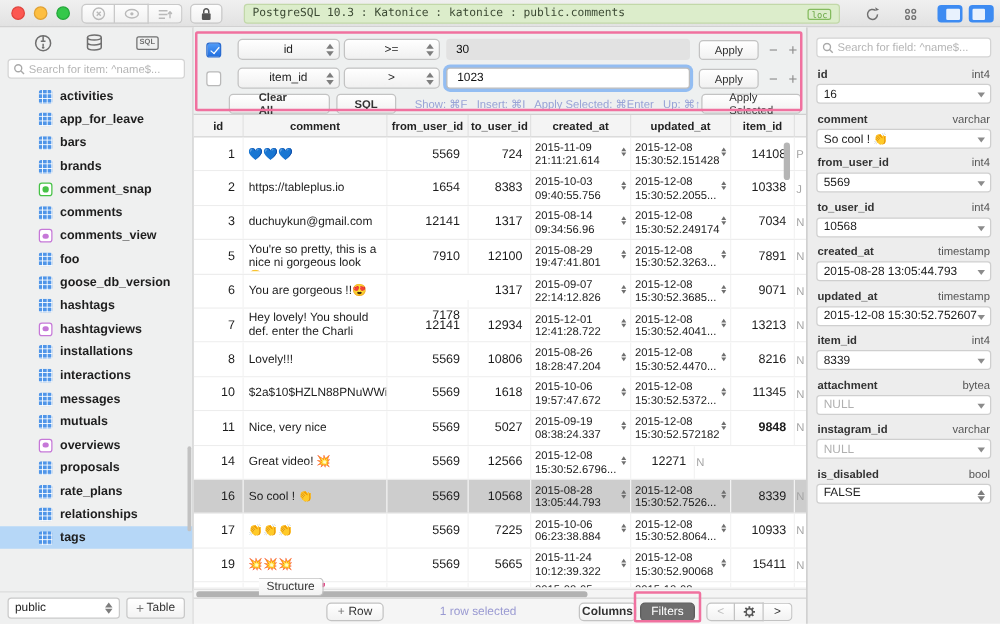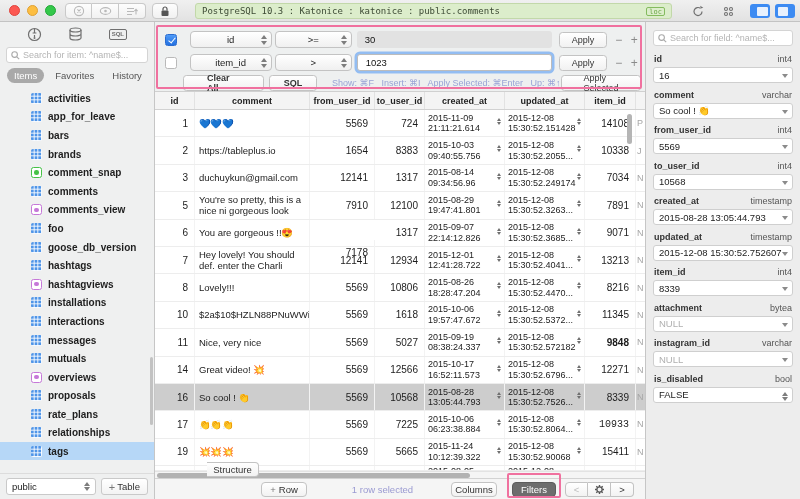--- a/index.html
+++ b/index.html
@@ -245,25 +245,20 @@
   <div class="search-box">
     <span style="margin-right:3px;">
       <svg width="9" height="9" viewBox="0 0 9 9">
           <circle cx="3.6" cy="3.6" r="2.8" fill="none" stroke="#a9a9a9" stroke-width="1.1"></circle>
           <path d="M5.8 5.8 L8.2 8.2" stroke="#a9a9a9" stroke-width="1.1"></path>
         </svg>
     </span>
     <input type="text" placeholder="Search for item: ^name$..." style="">
   </div>
 
-  <div class="sb-tabs">
-    <span class="sb-tab active">Items</span>
-    <span class="sb-tab">Favorites</span>
-    <span class="sb-tab">History</span>
-  </div>
 
   <div class="sb-list">
       <div class="sb-item">
         <span class="ic-table"></span>
         <span class="sb-label">activities</span>
       </div>
       <div class="sb-item">
         <span class="ic-table"></span>
         <span class="sb-label">app_for_leave</span>
       </div>
@@ -713,30 +708,20 @@
       </div>
       <div class="grow">
         <div class="gc num" style="width: 40px;">14</div>
         <div class="gc comment" style="width: 115px;">
           <span class="clip2">Great video! 💥</span>
         </div>
         <div class="gc num" style="width: 65px;">5569</div>
         <div class="gc num" style="width: 50px;">12566</div>
         <div class="gc date" style="width: 80px;">
           <span class="lines">
-            <span>2015-10-17</span>
-            <span>16:52:11.573</span>
-          </span>
-          <span class="date-step">
-            <i class="u"></i>
-            <i class="d"></i>
-          </span>
-        </div>
-        <div class="gc date" style="width: 80px;">
-          <span class="lines">
             <span>2015-12-08</span>
             <span>15:30:52.6796...</span>
           </span>
           <span class="date-step">
             <i class="u"></i>
             <i class="d"></i>
           </span>
         </div>
         <div class="gc num" style="width: 51px;">12271</div>
         <div class="gc extra" style="width: 9px;">N</div>
@@ -791,21 +776,21 @@
         <div class="gc date" style="width: 80px;">
           <span class="lines">
             <span>2015-12-08</span>
             <span>15:30:52.8064...</span>
           </span>
           <span class="date-step">
             <i class="u"></i>
             <i class="d"></i>
           </span>
         </div>
-        <div class="gc num" style="width: 51px; font-family: Liberation Mono, monospace;">10933</div>
+        <div class="gc num" style="width: 51px;">10933</div>
         <div class="gc extra" style="width: 9px;">N</div>
       </div>
       <div class="grow">
         <div class="gc num" style="width: 40px;">19</div>
         <div class="gc comment" style="width: 115px;">
           <span class="clip2">💥💥💥</span>
         </div>
         <div class="gc num" style="width: 65px;">5569</div>
         <div class="gc num" style="width: 50px;">5665</div>
         <div class="gc date" style="width: 80px;">
@@ -849,21 +834,21 @@
   <div class="bottombar">
     <div class="bb-seg">
       <div class="bb-btn dark" style="width:46px;">Data</div>
       <div class="bb-btn" style="width:52px;">Structure</div>
     </div>
     <div class="bb-btn bb-rounded" style="position:absolute; left:106px; width:46px; gap:3px;">
       <span style="color:#777;">+</span>
       <span>Row</span>
     </div>
     <div class="sel-text">1 row selected</div>
-    <div class="bb-btn bb-rounded" style="position:absolute; left:296px; width:46px;">Columns</div>
+    <div class="bb-btn bb-rounded" style="position:absolute; left:308px; width:46px;font-weight:bold;">Columns</div>
     <div class="bb-btn dark bb-rounded" style="position:absolute; left:357px; width:44px;">Filters</div>
     <div class="bb-nav">
       <div class="bb-btn">&lt;</div>
       <div class="bb-btn">
         <span>
           <svg width="11" height="11" viewBox="0 0 11 11">
               <g stroke="#555" stroke-width="1.4">
                 <path d="M5.5 1 V10 M1 5.5 H10 M2.3 2.3 L8.7 8.7 M8.7 2.3 L2.3 8.7"></path>
               </g>
               <circle cx="5.5" cy="5.5" r="2.6" fill="#f2f2f2" stroke="#555" stroke-width="1.2"></circle>

